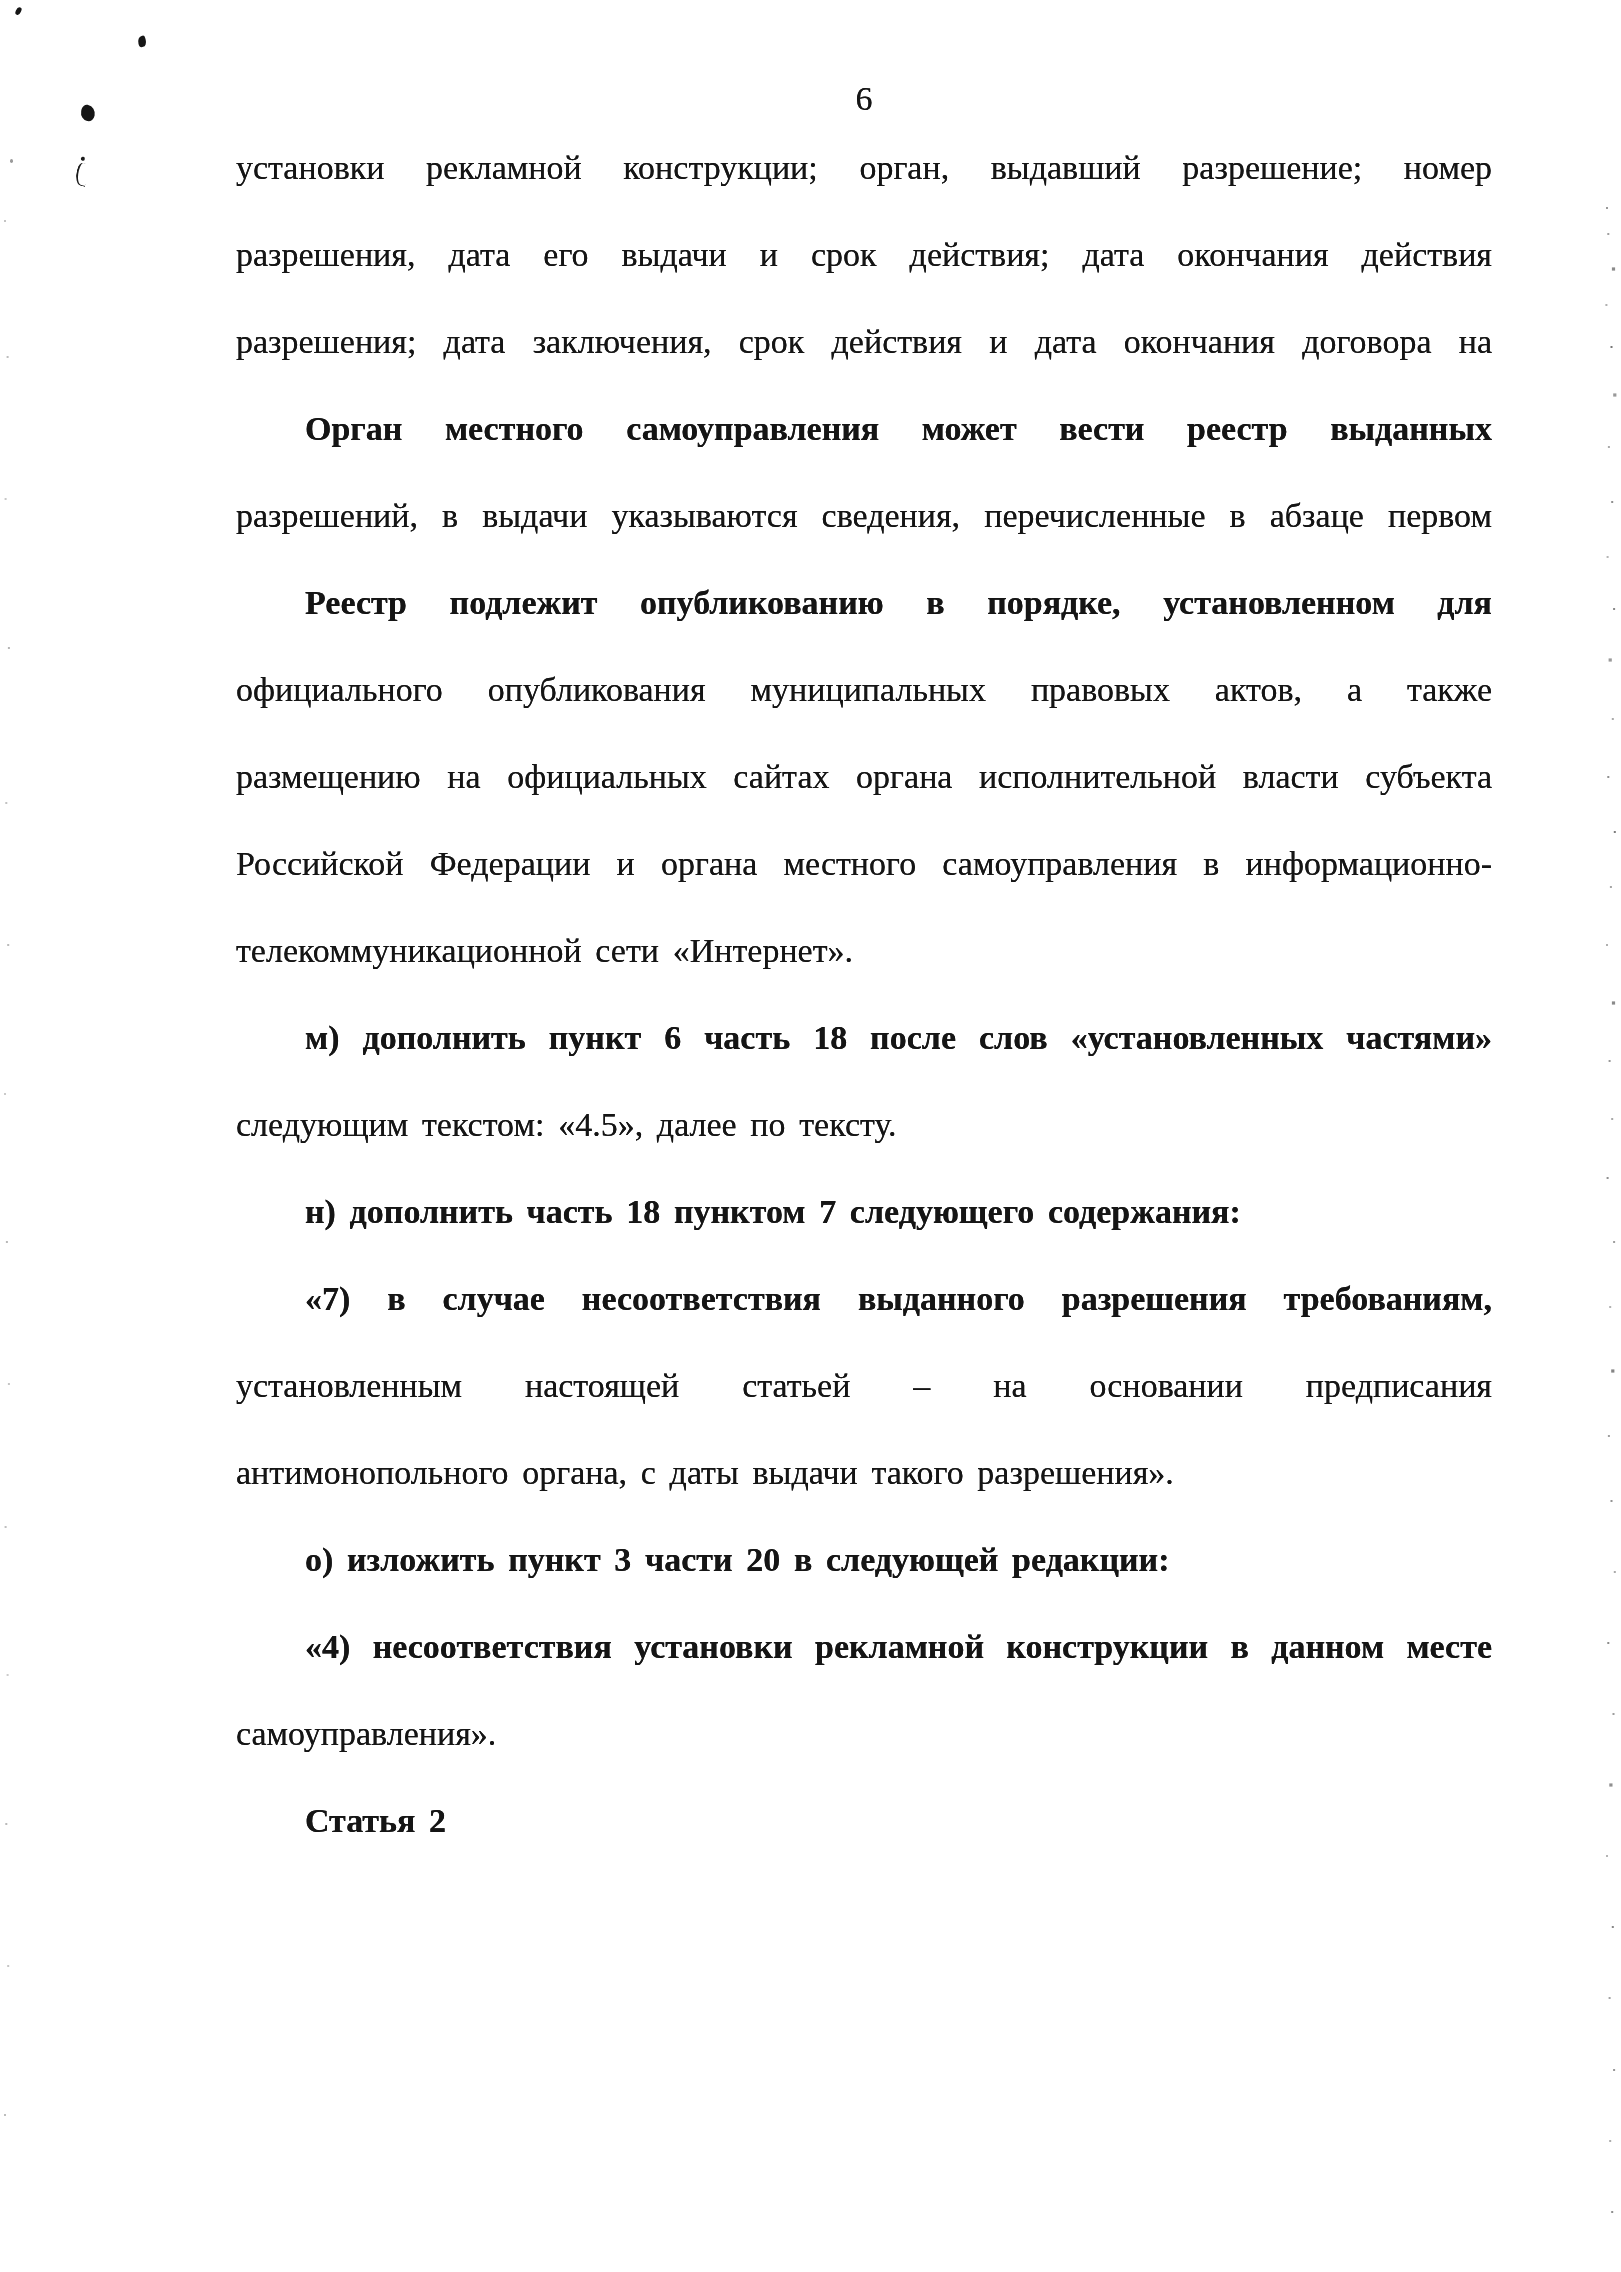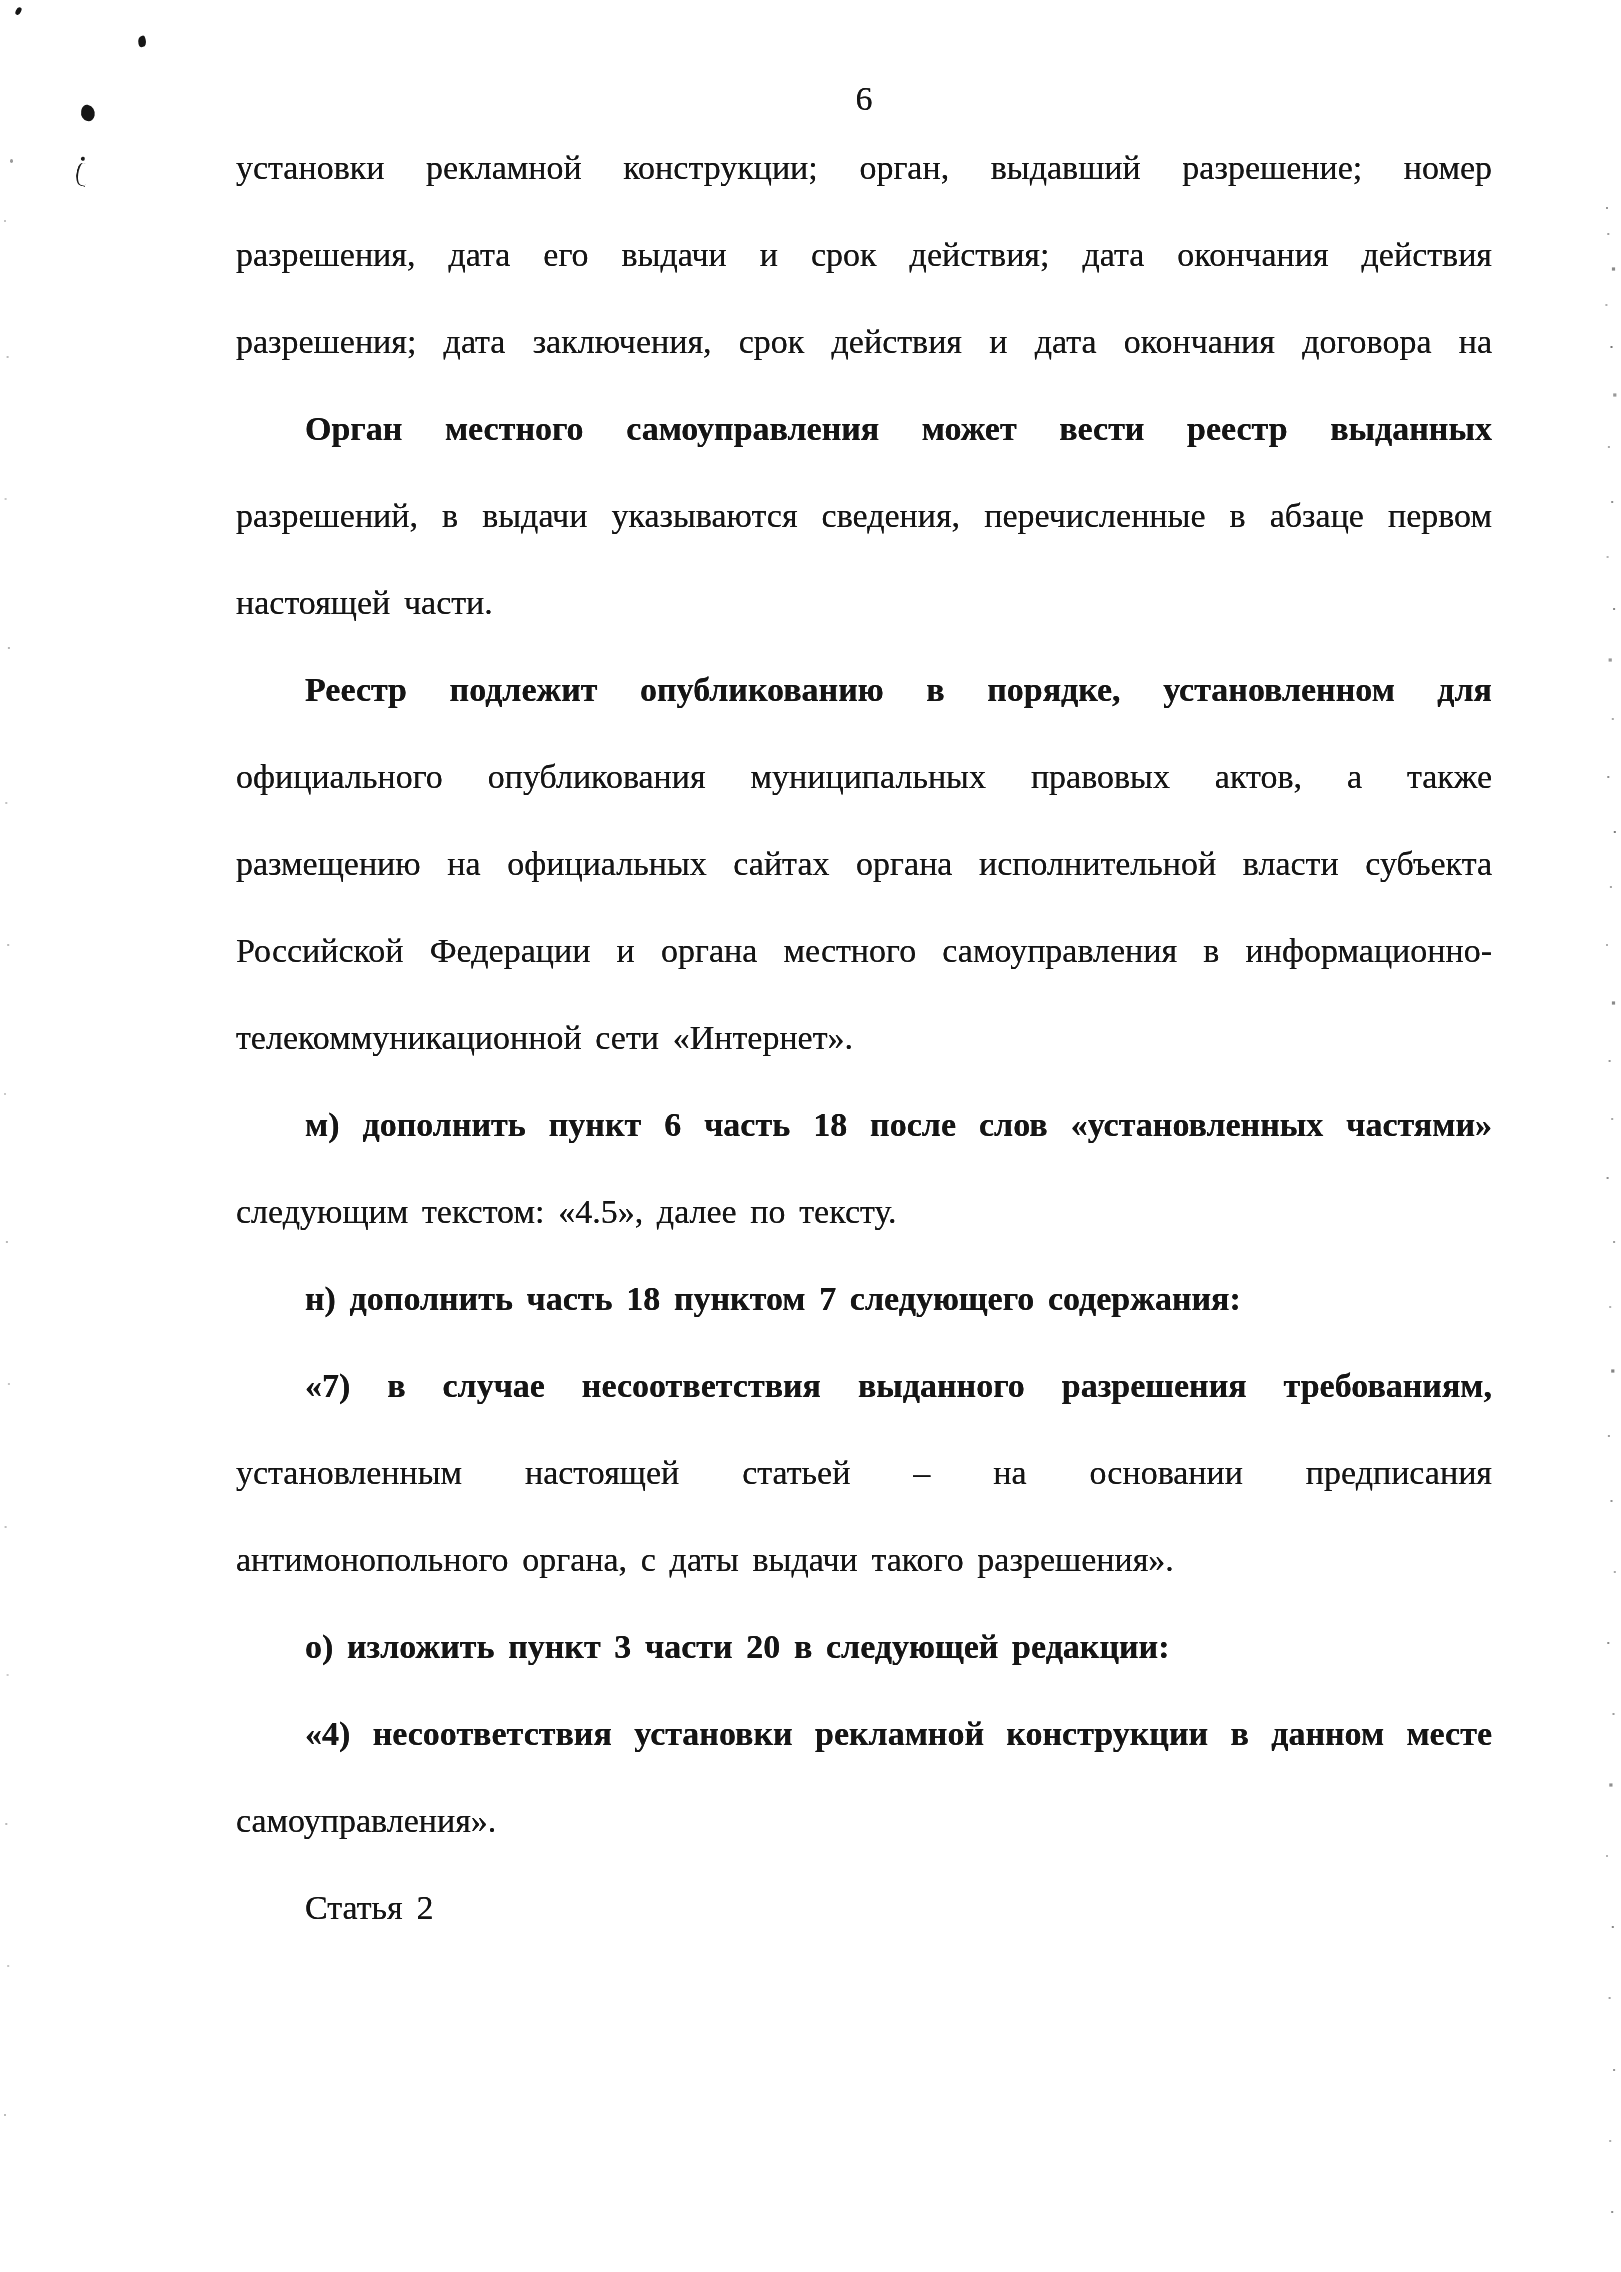--- a/index.html
+++ b/index.html
@@ -46,21 +46,21 @@
   .j {
     text-align: justify;
     text-align-last: justify;
   }
   
   .ind {
     text-indent: 69px;
     font-weight: bold;
   }
   .b {
-    font-weight: normal;
+    font-weight: bold;
   }
 
   
   .speck { position: absolute; background: #161616; }
   .speck-1 { left: 15.5px;  top: 6.5px;  width: 4.5px;  height: 7.8px; border-radius: 60% 40% 55% 45%; transform: rotate(25deg); }
   .speck-2 { left: 138px; top: 36px;  width: 7.8px; height: 11px; border-radius: 70% 30% 60% 40%; transform: rotate(-15deg); }
   .speck-3 { left: 81px; top: 105px; width: 13.6px; height: 15.5px; border-radius: 45% 70% 50% 65%; transform: rotate(10deg); }
   .speck-5 { left: 10.3px;  top: 159px; width: 3.2px;  height: 3.9px;  background: #9a9a9a; border-radius: 50%; }
   .squiggle {
     position: absolute;
@@ -126,21 +126,20 @@
   <div class="edge-noise-left"></div>
 
   <div class="page-number">6</div>
 
   <div class="text-block">
     <div class="line j">установки рекламной конструкции; орган, выдавший разрешение; номер</div>
     <div class="line j">разрешения, дата его выдачи и срок действия; дата окончания действия</div>
     <div class="line j">разрешения; дата заключения, срок действия и дата окончания договора на</div>
     <div class="line j ind">Орган местного самоуправления может вести реестр выданных</div>
     <div class="line j">разрешений, в выдачи указываются сведения, перечисленные в абзаце первом</div>
-    <div class="line">настоящей части.</div>
     <div class="line j ind">Реестр подлежит опубликованию в порядке, установленном для</div>
     <div class="line j">официального опубликования муниципальных правовых актов, а также</div>
     <div class="line j">размещению на официальных сайтах органа исполнительной власти субъекта</div>
     <div class="line j">Российской Федерации и органа местного самоуправления в информационно-</div>
     <div class="line">телекоммуникационной сети «Интернет».</div>
     <div class="line j ind">м) дополнить пункт 6 часть 18 после слов «установленных частями»</div>
     <div class="line">следующим текстом: «4.5», далее по тексту.</div>
     <div class="line ind">н) дополнить часть 18 пунктом 7 следующего содержания:</div>
     <div class="line j ind">«7) в случае несоответствия выданного разрешения требованиям,</div>
     <div class="line j">установленным настоящей статьей – на основании предписания</div>

